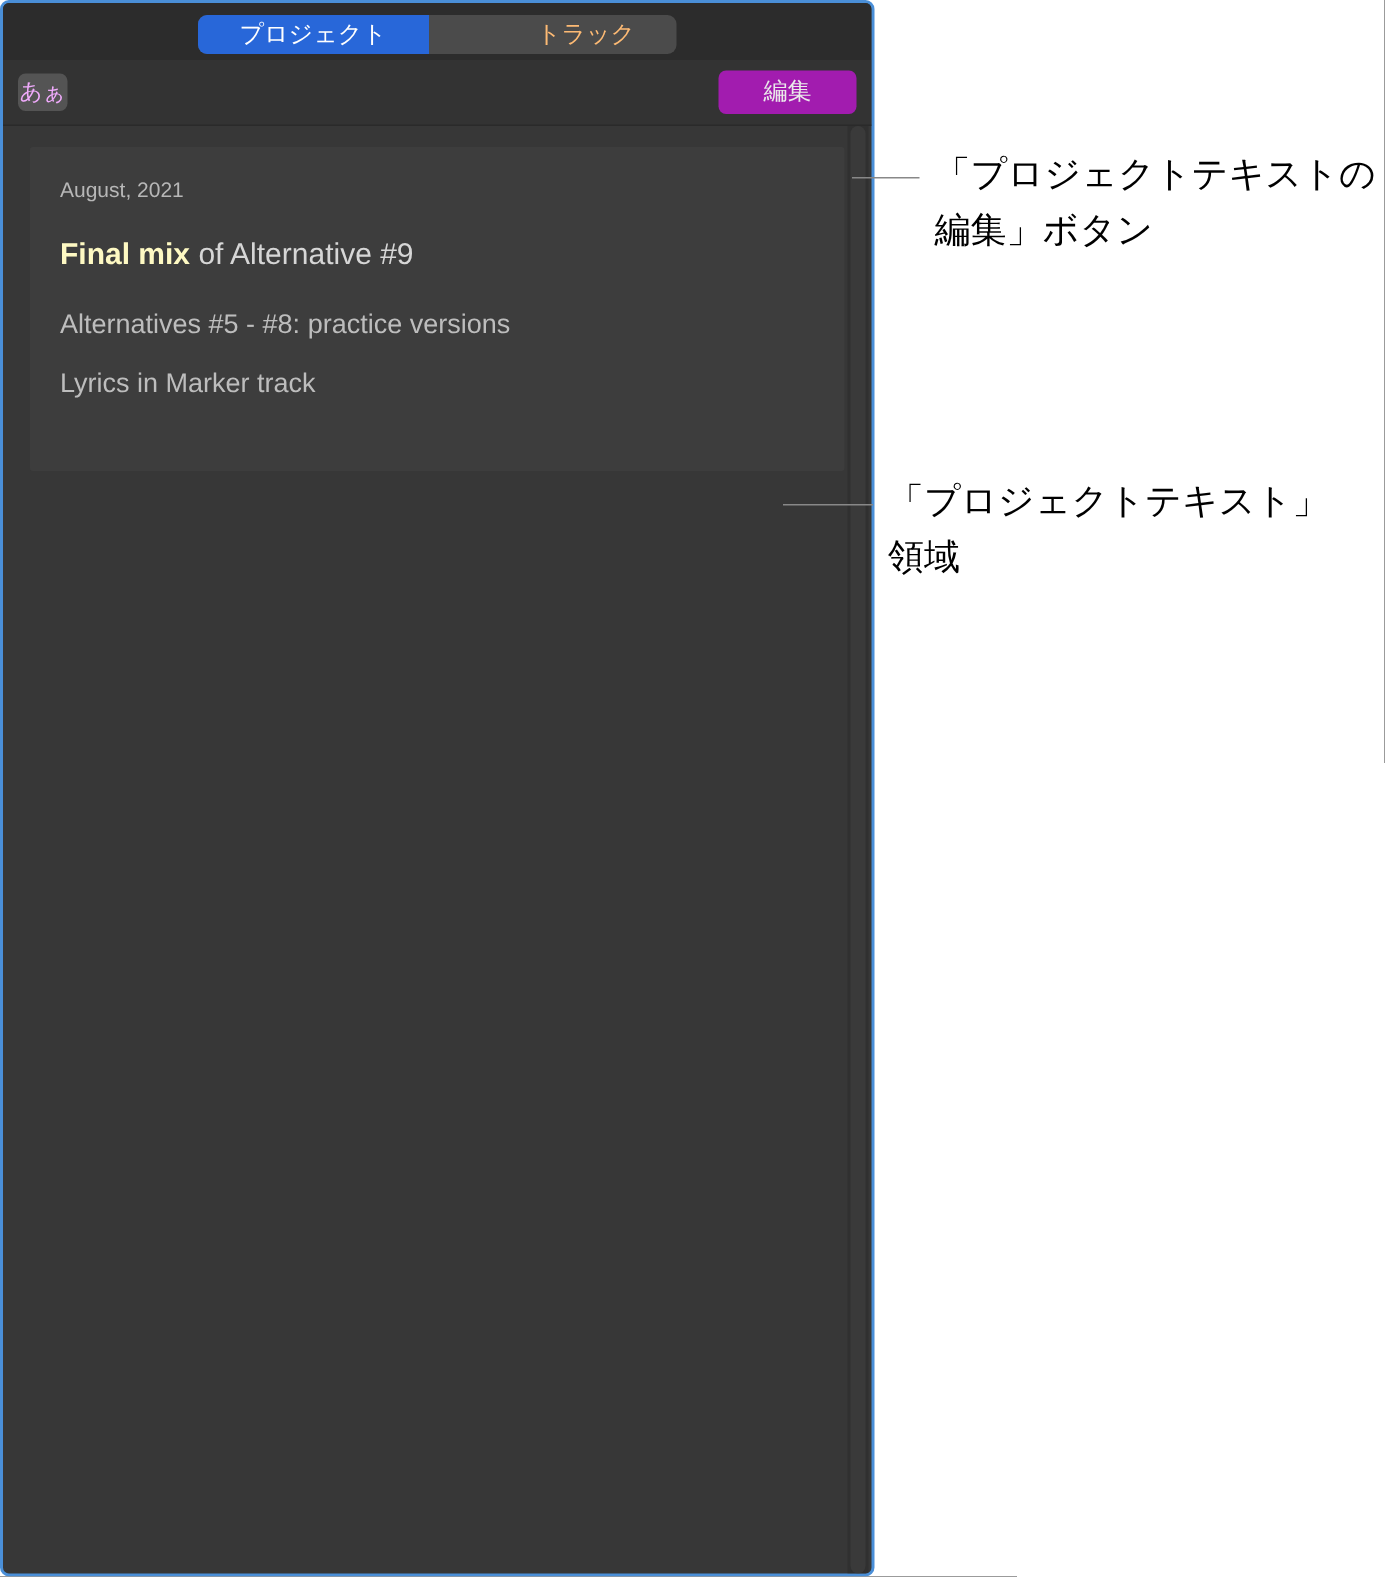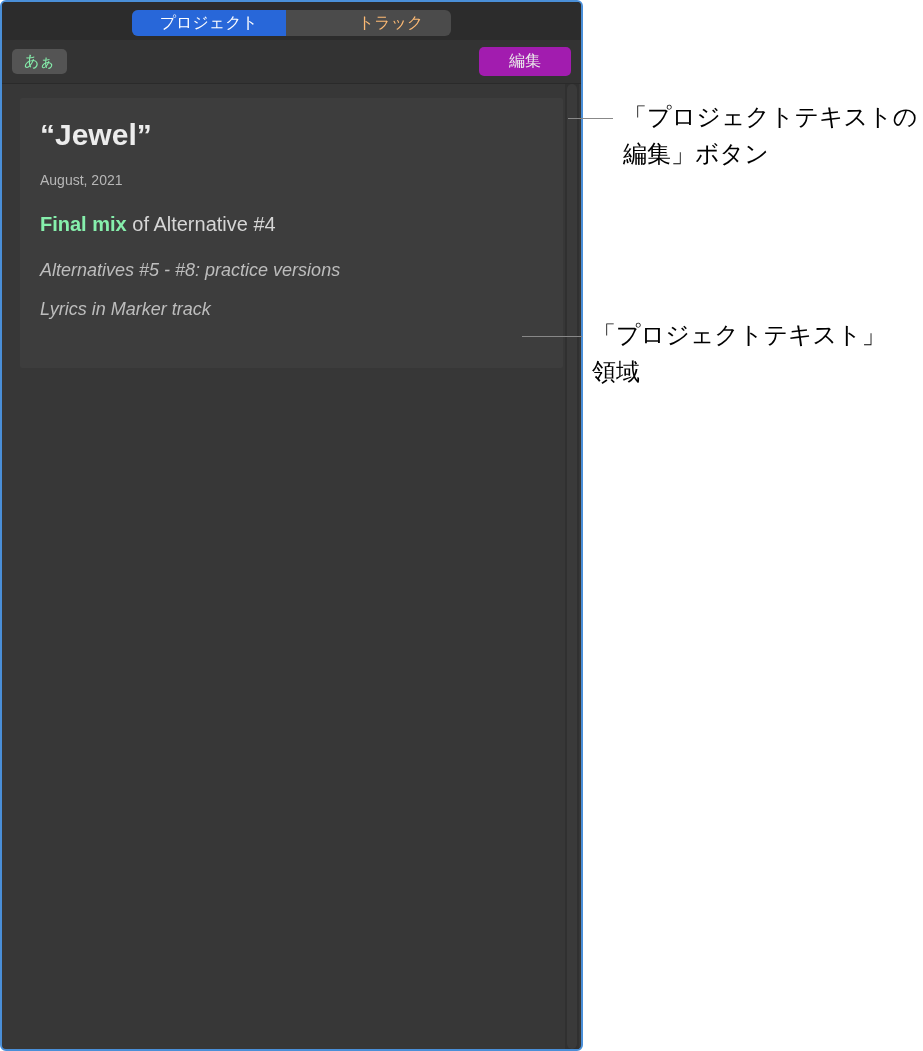--- a/index.html
+++ b/index.html
@@ -56,24 +56,24 @@
       height: 44px;
       background: #333333;
       display: flex;
       align-items: center;
       justify-content: space-between;
       padding: 0 10px;
       border-bottom: 1px solid #2a2a2a;
     }
     .font-btn {
       background: #545454;
-      color: #86efac;
+      color: #f0abfc;
       border: none;
       border-radius: 5px;
-      padding: 3px 12px;
+      padding: 3px 1px;
       font-size: 15px;
       cursor: pointer;
     }
     .edit-btn {
       background: #a21caf;
       color: #eaeaea;
       border: none;
       border-radius: 5px;
       padding: 4px 30px;
       font-size: 16px;
@@ -99,26 +99,25 @@
     .date {
       font-size: 14px;
       color: #b7b7b7;
       margin-bottom: 25px;
     }
     .mixline {
       font-size: 20px;
       color: #d6d6d6;
       margin-bottom: 24px;
     }
-    .mixline .bold { font-weight: 700; color: #86efac; }
+    .mixline .bold { font-weight: 700; color: #fef9c3; }
     .note-line {
       font-size: 18px;
       color: #bdbdbd;
       margin-bottom: 18px;
-      font-style: italic;
     }
     .scrollbar {
       position: absolute;
       right: 2px;
       top: 0;
       bottom: 0;
       width: 14px;
       background: #303030;
     }
     .scroll-thumb {
@@ -152,24 +151,23 @@
       <div class="seg-item active">プロジェクト</div>
       <div class="seg-item">トラック</div>
     </div>
   </div>
   <div class="toolbar">
     <button class="font-btn">あぁ</button>
     <button class="edit-btn">編集</button>
   </div>
   <div class="content-area">
     <div class="text-panel">
-      <div class="title">“Jewel”</div>
       <div class="date">August, 2021</div>
       <div class="mixline">
-        <span class="bold">Final mix</span><span> of Alternative #4</span>
+        <span class="bold">Final mix</span><span> of Alternative #9</span>
       </div>
       <div class="note-line">Alternatives #5 - #8: practice versions</div>
       <div class="note-line">Lyrics in Marker track</div>
     </div>
     <div class="scrollbar">
       <div class="scroll-thumb"></div>
     </div>
   </div>
 </div>
 

